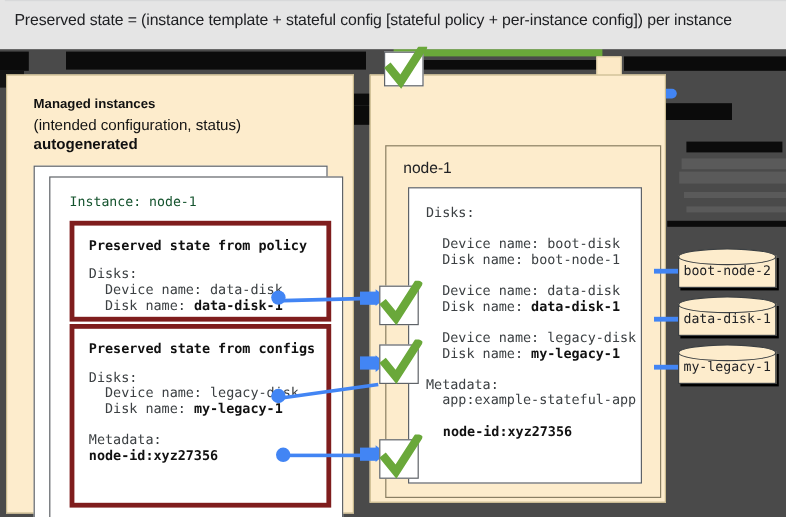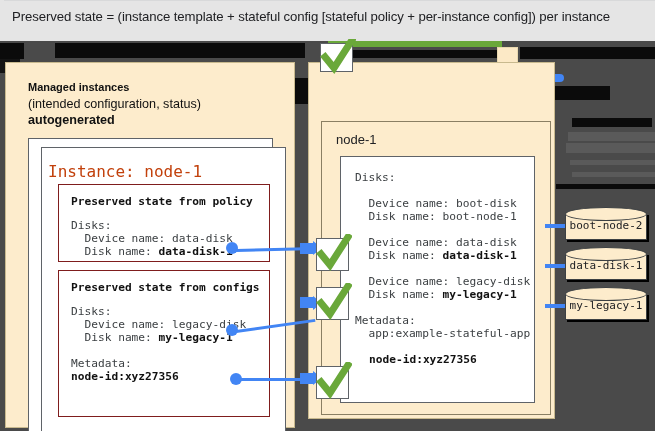--- a/index.html
+++ b/index.html
@@ -45,24 +45,24 @@
   
   .lp-backbox{
     position:absolute;left:22px;top:75px;width:243px;height:318px;
     background:#fff;border:1px solid #5f6368;
   }
   .lp-frontbox{
     position:absolute;left:35px;top:84px;width:243px;height:318px;
     background:#fff;border:1px solid #5f6368;
   }
   .mono{font-family:"DejaVu Sans Mono","Liberation Mono",monospace;}
-  .inst-title{position:absolute;left:6px;top:14px;font-size:16px;color:#c2410c;}
+  .inst-title{position:absolute;left:16px;top:14px;font-size:11px;color:#14532d;}
 
   .subbox{
-    position:absolute;background:#fff;border:1px solid #7f1d1d;
+    position:absolute;background:#fff;border:4px solid #7f1d1d;
   }
   .sb-head{position:absolute;left:12px;top:10px;font-size:11.2px;font-weight:bold;color:#111;}
   .sb-line{position:absolute;font-size:11.2px;color:#3c4043;white-space:pre;}
   .sb-line b{color:#111;}
 
   
   .rightpanel{
     position:absolute;left:308px;top:62px;width:245px;height:355px;
     background:#fdeccc;border:1px solid #c8b98e;
   }

